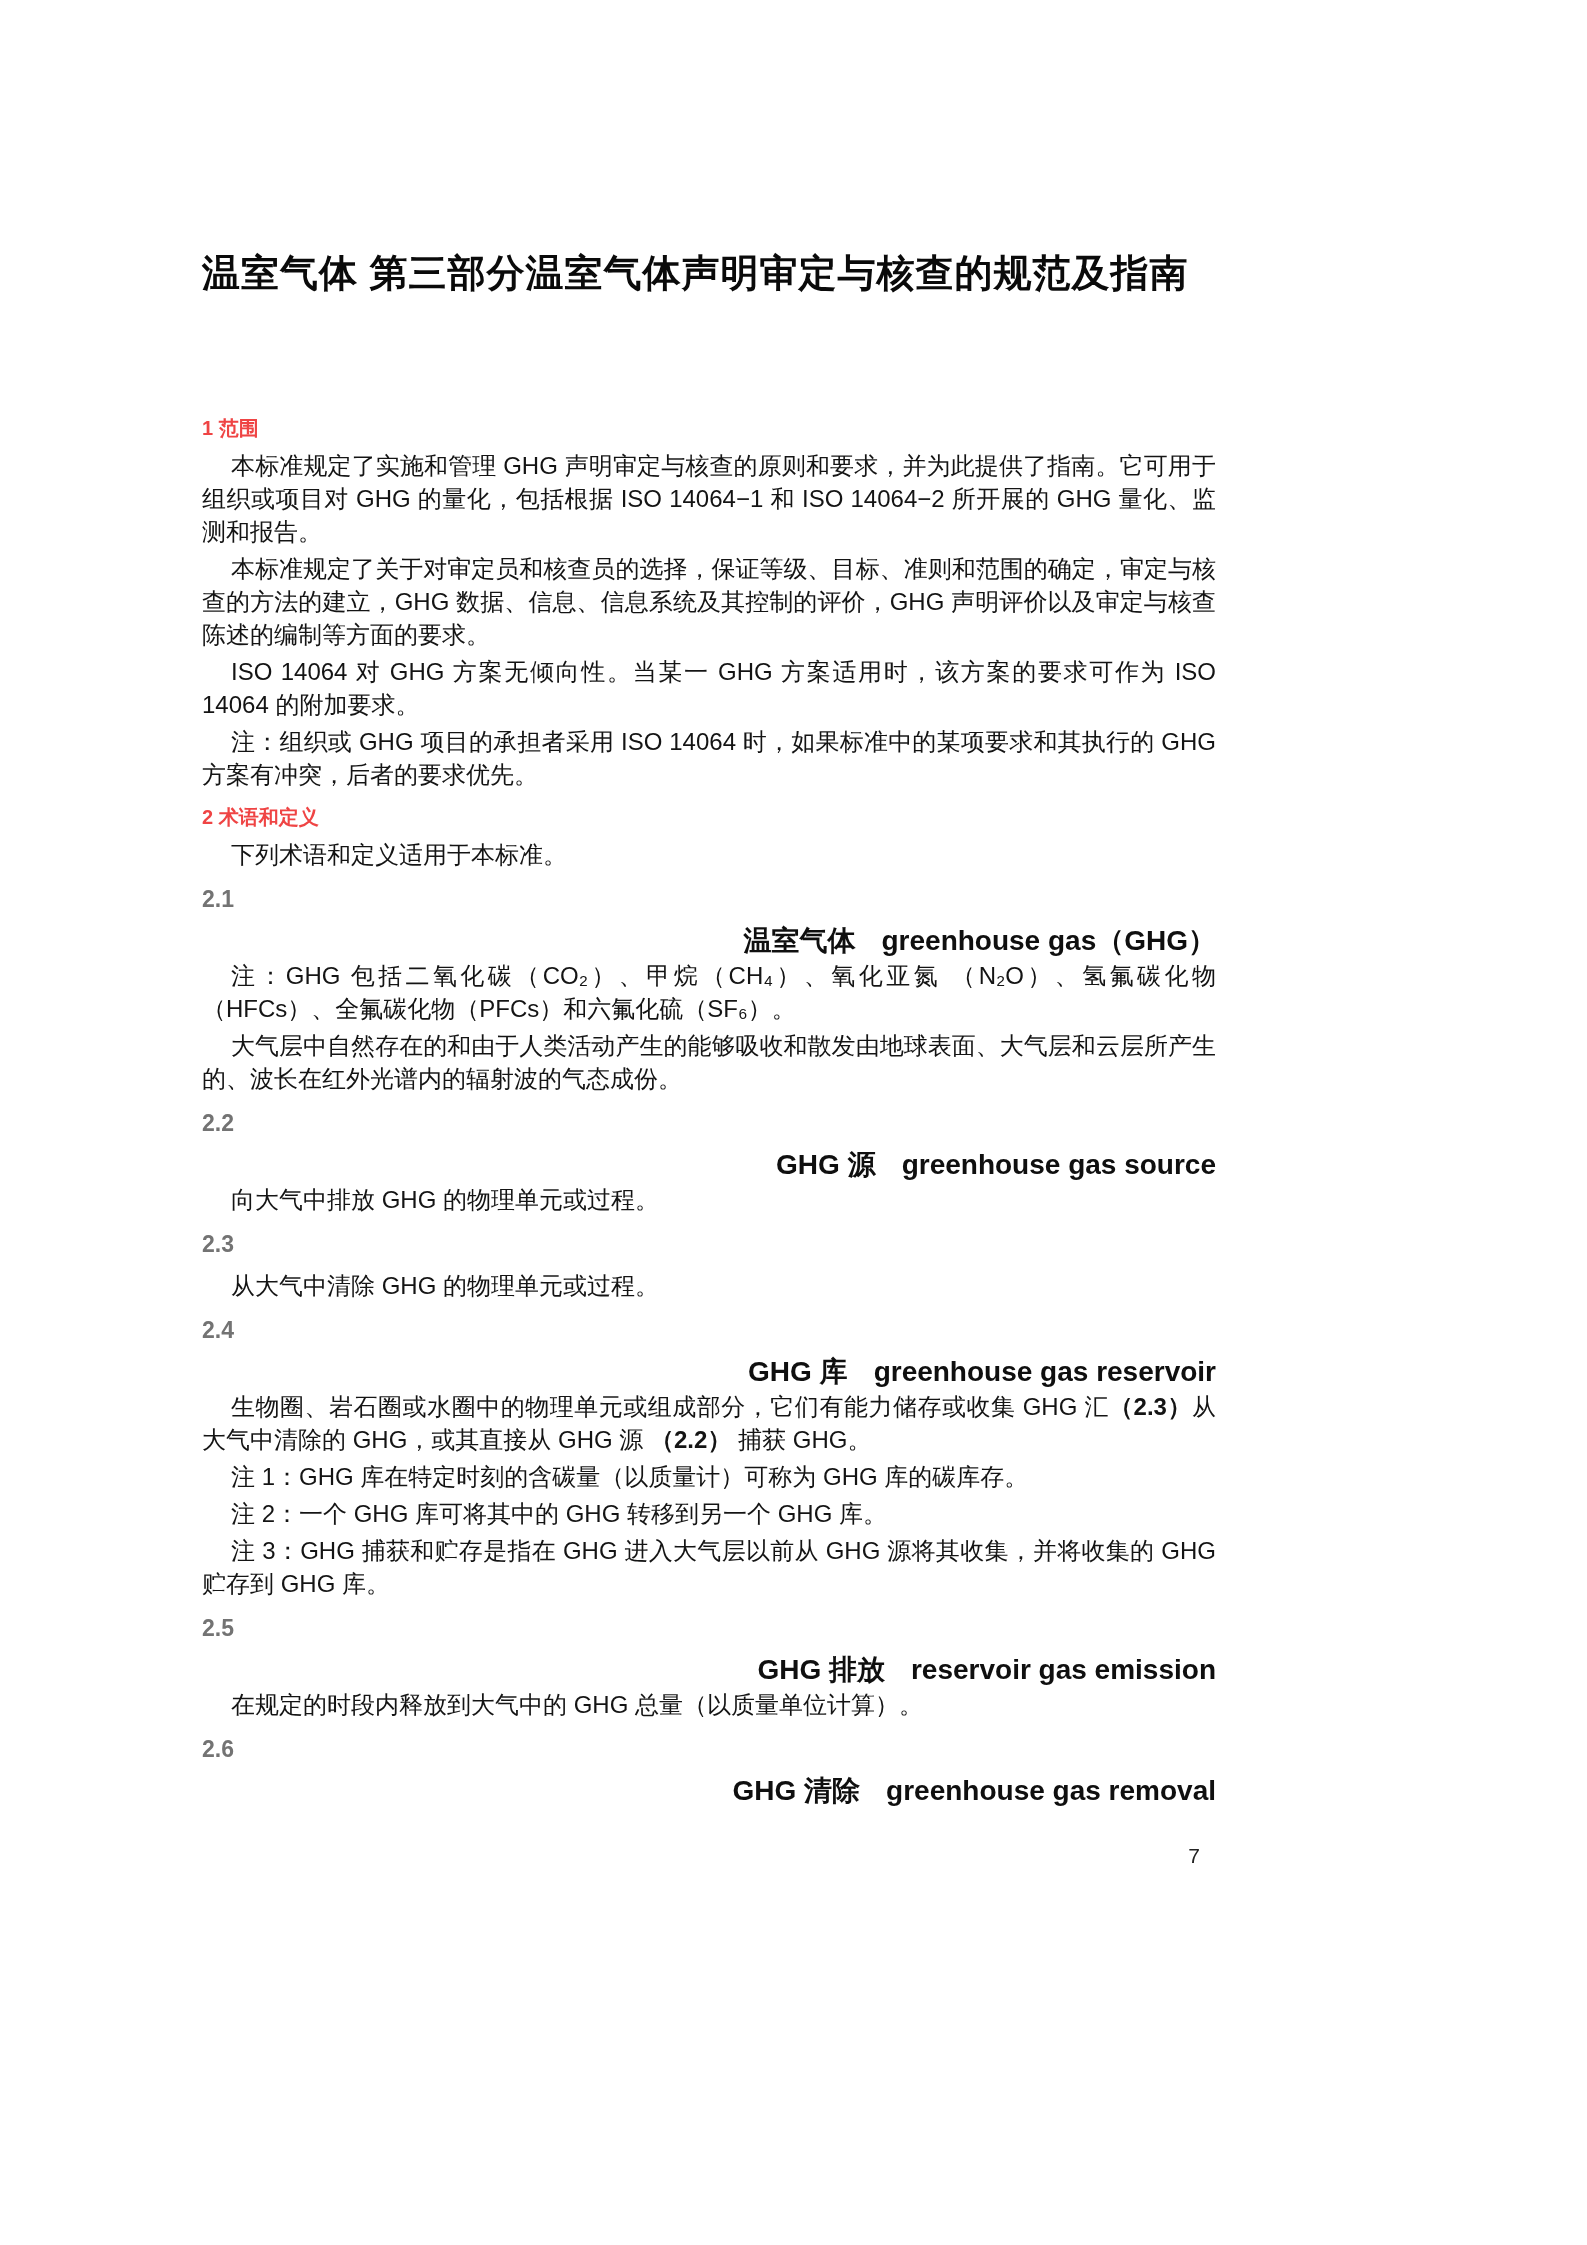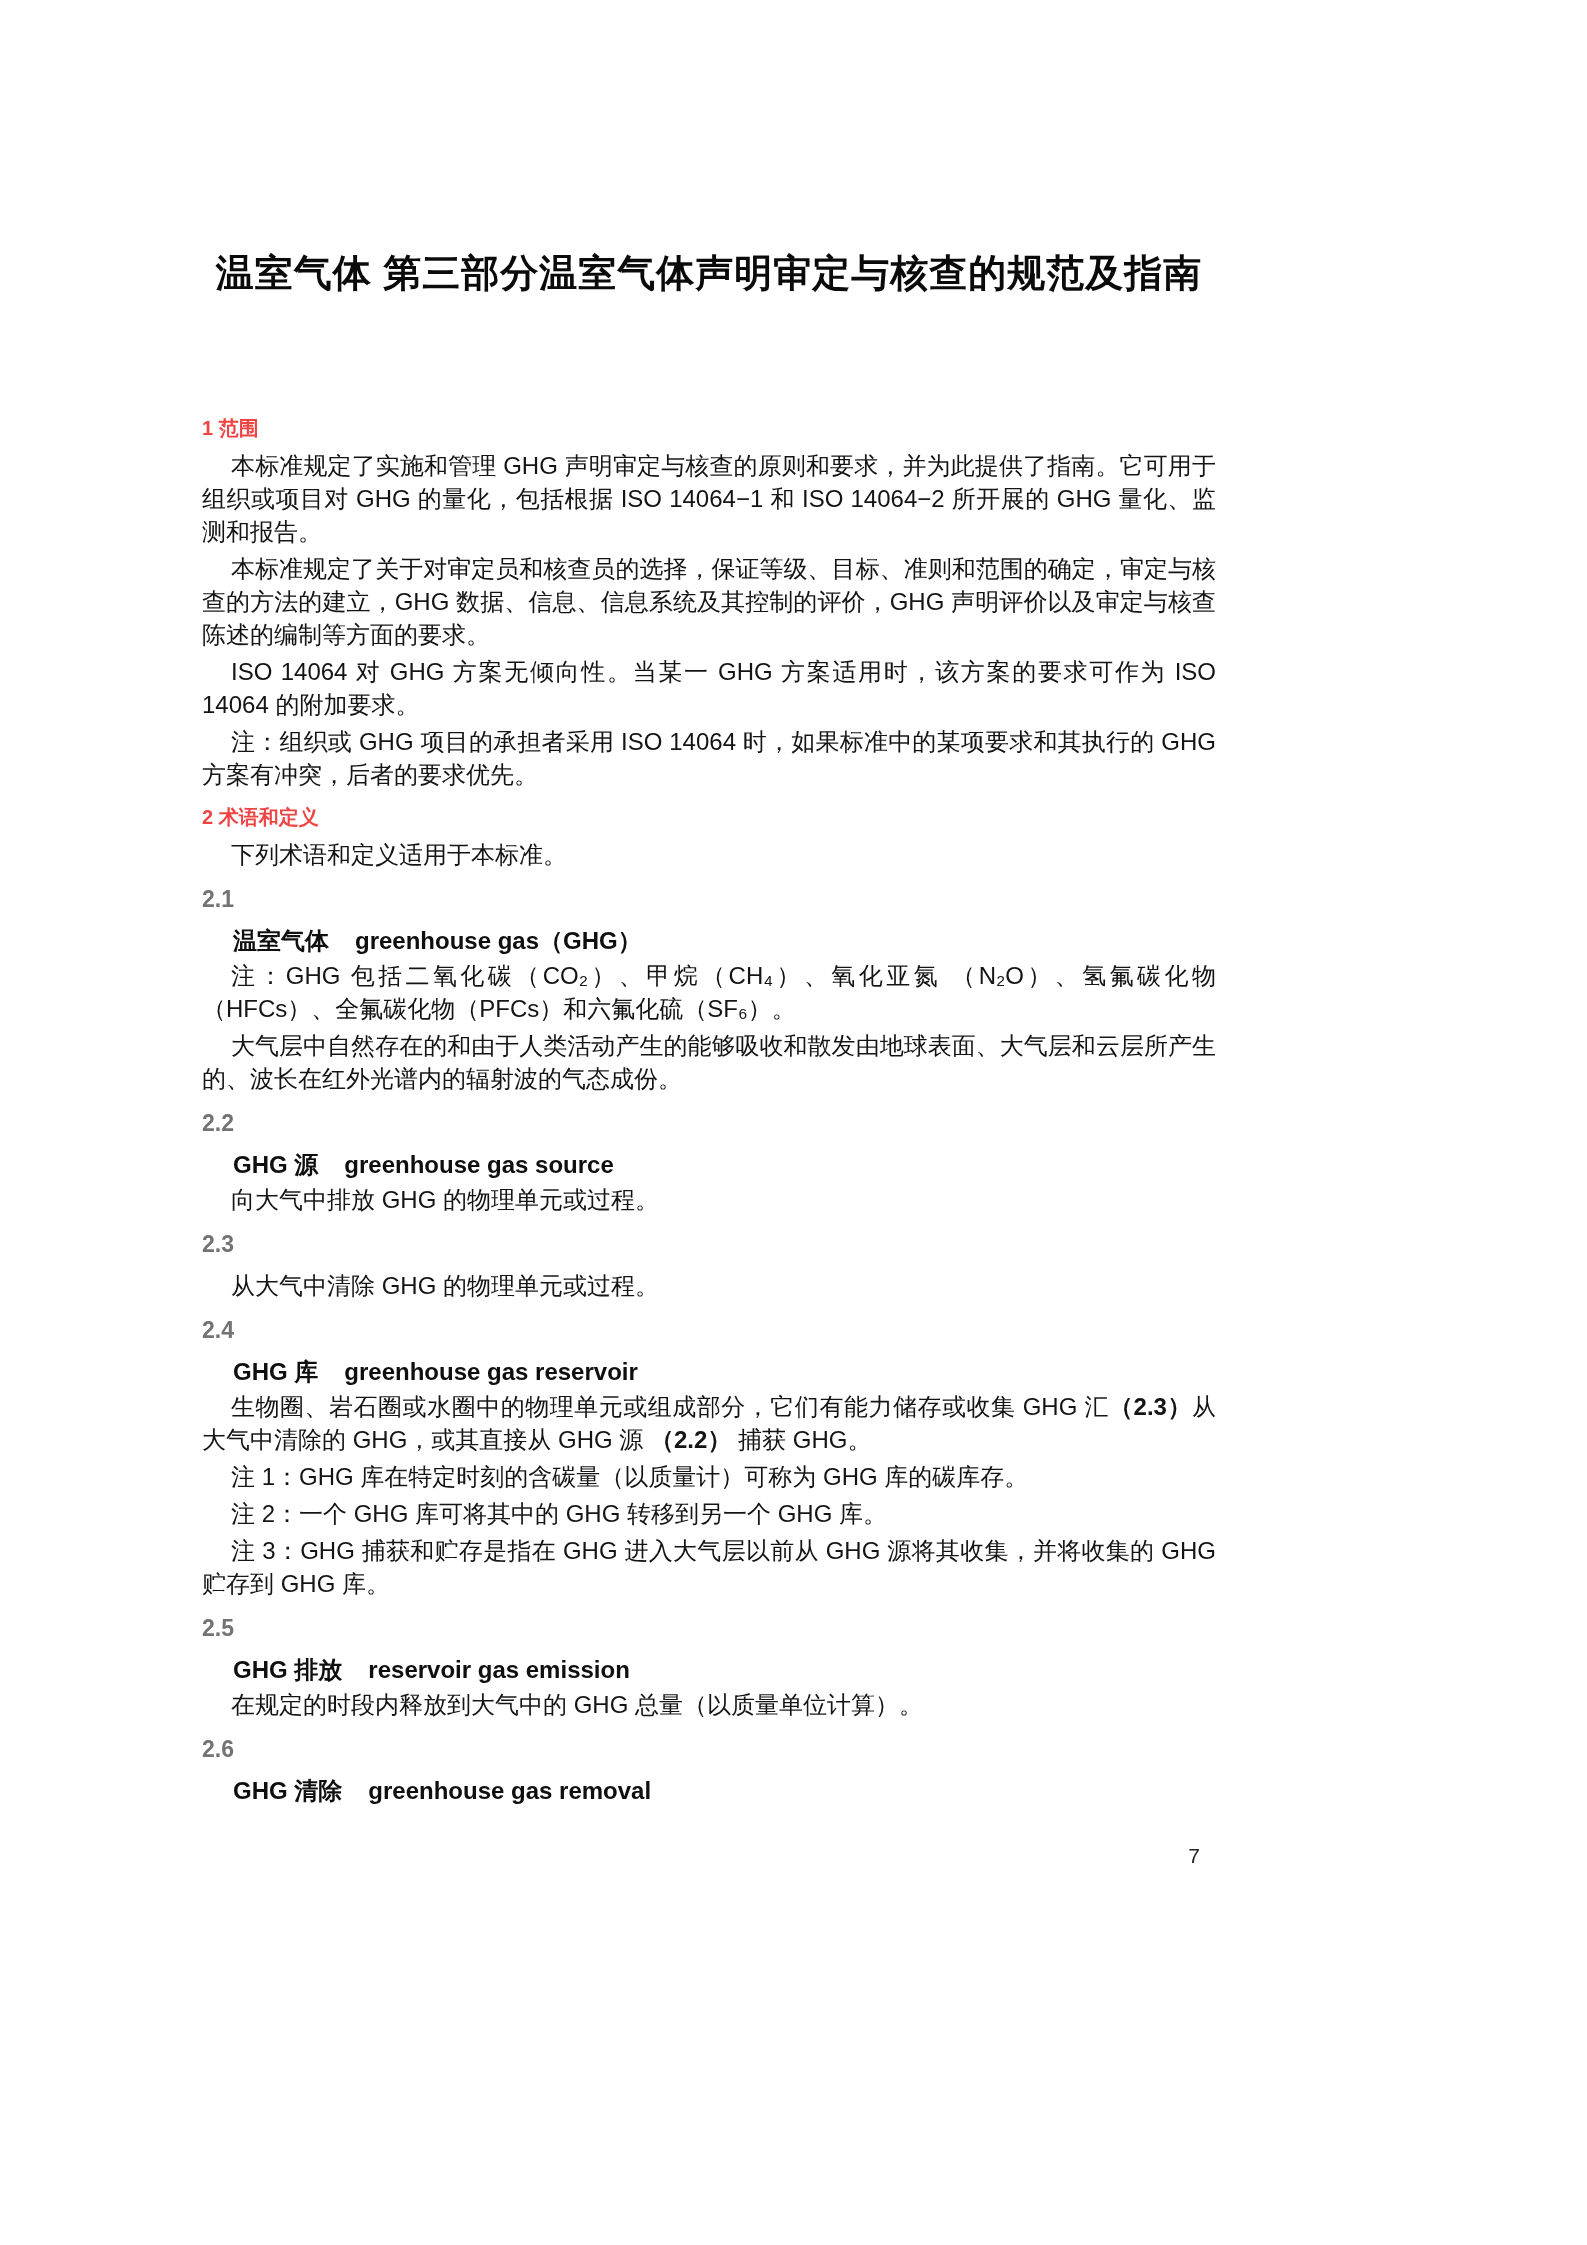--- a/index.html
+++ b/index.html
@@ -22,21 +22,21 @@
     top: 0;
     width: 1014px;
   }
   .doc-title {
     margin: 0;
     padding-top: 251px;
     font-size: 38px;
     line-height: 44px;
     font-weight: bold;
     letter-spacing: 1px;
-    text-align: center;
+    text-align: left;
     color: #0a0a0a;
     white-space: nowrap;
   }
   .sec {
     font-size: 20px;
     font-weight: bold;
     line-height: 33px;
     margin: 0 0 4px 0;
     color: #ef4444;
   }
@@ -50,26 +50,27 @@
     text-align: justify;
   }
   .num {
     font-size: 23px;
     font-weight: bold;
     line-height: 33px;
     margin: 12px 0 8px 0;
     color: #737373;
   }
   .term {
-    font-size: 24px;
+    font-size: 28px;
     font-weight: bold;
     line-height: 33px;
     margin: 0 0 2px 0;
     padding-left: 31px;
     color: #0f0f0f;
+    text-align: right;
   }
   .term-en { margin-left: 26px; }
   .b { font-weight: bold; }
   .page-number {
     position: absolute;
     left: 202px;
     top: 1843px;
     width: 1014px;
     padding-right: 16px;
     box-sizing: border-box;

